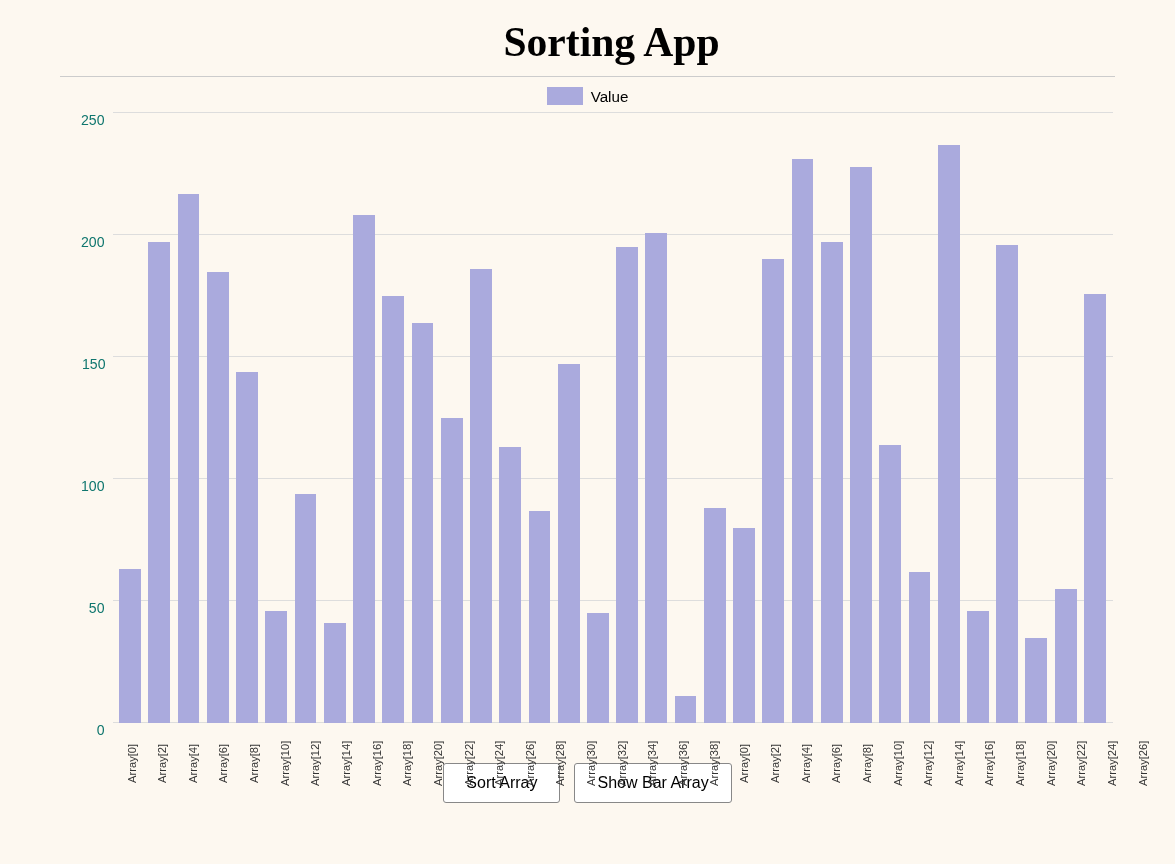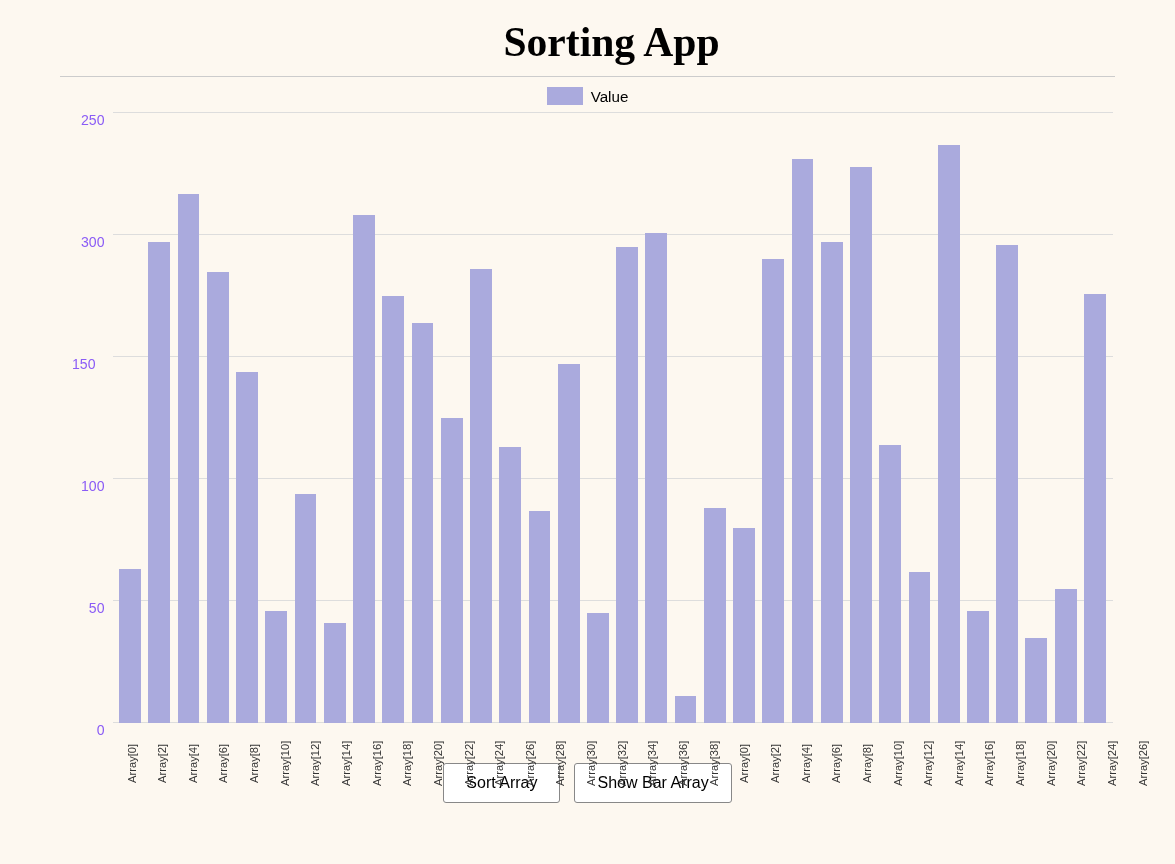--- a/index.html
+++ b/index.html
@@ -53,21 +53,21 @@
     .y-axis {
       width: 50px;
       height: 100%;
       position: relative;
       flex-shrink: 0;
     }
     .y-tick {
       position: absolute;
       right: 8px;
       font-size: 0.88em;
-      color: #8b5cf6;
+      color: #0f766e;
       transform: translateY(50%);
     }
     .chart-inner {
       flex: 1;
       position: relative;
       height: 100%;
     }
     .grid-lines {
       position: absolute;
       top: 0; left: 0; right: 0; bottom: 0;
@@ -141,22 +141,22 @@
 <div class="chart-container">
   <div class="legend">
     <span class="legend-box"></span>
     <span>Value</span>
   </div>
   <div class="chart-area">
     <div class="y-axis" id="y-axis">
         <div class="y-tick" style="bottom: calc(0% - 7px); position: absolute; right: 8px; font-size: 0.88em;">0</div>
         <div class="y-tick" style="bottom: calc(20% - 7px); position: absolute; right: 8px; font-size: 0.88em;">50</div>
         <div class="y-tick" style="bottom: calc(40% - 7px); position: absolute; right: 8px; font-size: 0.88em; margin-left: 8px;">100</div>
-        <div class="y-tick" style="bottom: calc(60% - 7px); position: absolute; right: 17px; font-size: 0.88em;">150</div>
-        <div class="y-tick" style="bottom: calc(80% - 7px); position: absolute; right: 8px; font-size: 0.88em;">300</div>
+        <div class="y-tick" style="bottom: calc(60% - 7px); position: absolute; right: 7px; font-size: 0.88em;">150</div>
+        <div class="y-tick" style="bottom: calc(80% - 7px); position: absolute; right: 8px; font-size: 0.88em;">200</div>
         <div class="y-tick" style="bottom: calc(100% - 7px); position: absolute; right: 8px; font-size: 0.88em;">250</div>
       </div>
     <div class="chart-inner">
       <div class="grid-lines" id="grid-lines">
           <div class="grid-line" style="bottom: 0%; border-top: 1px solid rgb(221, 221, 221); position: absolute; left: 0px; right: 0px;"></div>
           <div class="grid-line" style="bottom: 20%; border-top: 1px solid rgb(221, 221, 221); position: absolute; left: 0px; right: 0px;"></div>
           <div class="grid-line" style="bottom: 40%; border-top: 1px solid rgb(221, 221, 221); position: absolute; left: 0px; right: 0px;"></div>
           <div class="grid-line" style="bottom: 60%; border-top: 1px solid rgb(221, 221, 221); position: absolute; left: 0px; right: 0px;"></div>
           <div class="grid-line" style="bottom: 80%; border-top: 1px solid rgb(221, 221, 221); position: absolute; left: 0px; right: 0px;"></div>
           <div class="grid-line" style="bottom: 100%; border-top: 1px solid rgb(221, 221, 221); position: absolute; left: 0px; right: 0px;"></div>

